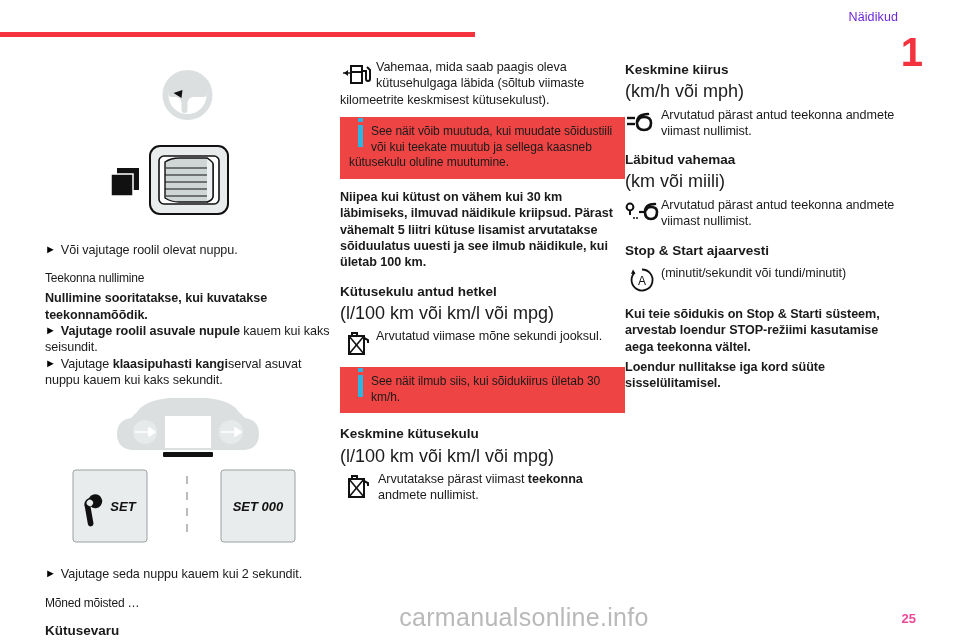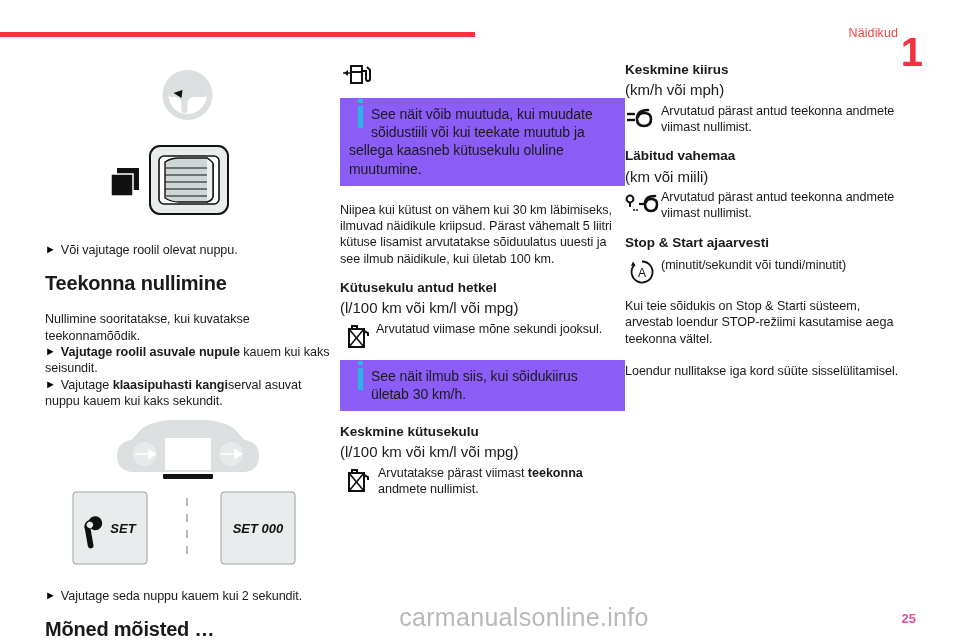--- a/index.html
+++ b/index.html
@@ -19,23 +19,23 @@
   
   .header {
     position: absolute;
     top: 0; left: 0;
     width: 960px;
     height: 48px;
   }
   .header-title {
     position: absolute;
     right: 62px;
-    top: 26px;
+    top: 10px;
     font-size: 12.5px;
-    color: #ef4444;
+    color: #6d28d9;
     letter-spacing: 0.1px;
   }
   .red-rule {
     position: absolute;
     left: 0;
     top: 32px;
     width: 475px;
     height: 5px;
     background: #f5333f;
   }
@@ -62,40 +62,41 @@
     position: absolute;
     top: 0;
     width: 285px;
   }
   .col-1 { left: 45px; }
   .col-2 { left: 340px; }
   .col-3 { left: 625px; }
 
   
   h2.sec-title {
-    font-size: 20px;
-    font-weight: bold;
+    font-size: 12px;
+    font-weight: normal;
     margin: 14px 0 4px 0;
     letter-spacing: -0.2px;
     line-height: 1.15;
   }
   h3.sub-title {
     font-size: 13.5px;
     font-weight: bold;
     margin: 13px 0 2px 0;
     line-height: 1.2;
   }
   p.body {
     font-size: 12.6px;
     line-height: 1.30;
-    margin: 16px 0 0 0;
+    margin: 4px 0 0 0;
     letter-spacing: -0.05px;
+    font-weight: bold;
   }
   p.units {
-    font-size: 15px;
+    font-size: 18px;
     line-height: 1.30;
     margin: 0;
   }
   .bullet-row {
     font-size: 12.6px;
     line-height: 1.30;
     margin: 0;
     letter-spacing: -0.05px;
   }
   .arrow {
@@ -123,24 +124,24 @@
     display: flex;
     align-items: center;
     justify-content: center;
   }
   .icon-indent {
     margin-left: 38px;
   }
 
   
   .notebox {
-    background: #8b5cf6;
+    background: #ef4444;
     padding: 7px 9px 8px 9px;
     margin: 9px 0 10px 0;
-    font-size: 14px;
+    font-size: 12px;
     line-height: 1.30;
     letter-spacing: -0.05px;
   }
   .notebox .bar {
     float: left;
     width: 22px;
     height: 28px;
     display: flex;
     align-items: flex-start;
     justify-content: center;
@@ -314,20 +315,21 @@
     <div class="icon-para clearfix">
       <span class="icon-float">
         <svg width="30" height="26" viewBox="0 0 30 26">
           <rect x="9" y="5" width="11" height="17" fill="none" stroke="#111111" stroke-width="2"></rect>
           <line x1="9" y1="11" x2="20" y2="11" stroke="#111111" stroke-width="2"></line>
           <path d="M21 10 L24 10 L24 18 a2 2 0 0 0 2 2 a2 2 0 0 0 2 -2 L28 9 L25 6" fill="none" stroke="#111111" stroke-width="2"></path>
           <path d="M2 12 L6 9 L6 15 Z" fill="#111111"></path>
           <line x1="1" y1="12" x2="9" y2="12" stroke="#111111" stroke-width="1.4"></line>
         </svg>
       </span>
+      <span>Vahemaa, mida saab paagis oleva kütusehulgaga läbida (sõltub viimaste kilomeetrite keskmisest kütusekulust).</span>
     </div>
 
     <div class="notebox clearfix">
       <span class="bar">
           <span class="i-glyph"></span>
         </span>
       <span>See näit võib muutuda, kui muudate sõidustiili või kui teekate muutub ja sellega kaasneb kütusekulu oluline muutumine.</span>
     </div>
 
     <p class="body">Niipea kui kütust on vähem kui 30 km läbimiseks, ilmuvad näidikule kriipsud. Pärast vähemalt 5 liitri kütuse lisamist arvutatakse sõiduulatus uuesti ja see ilmub näidikule, kui ületab 100 km.</p>

